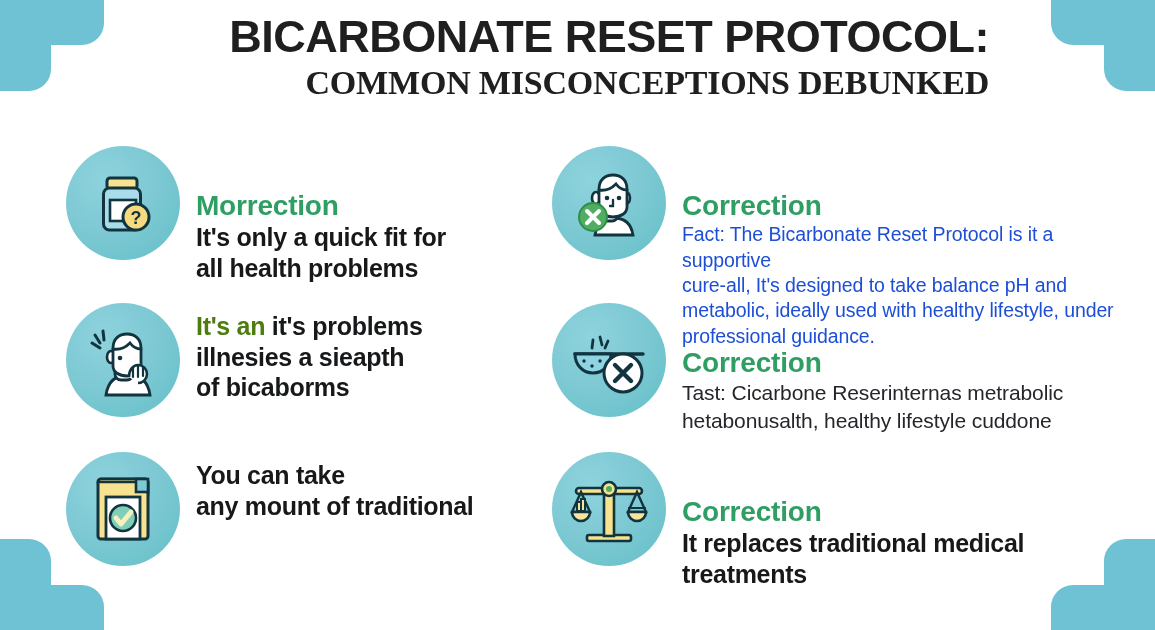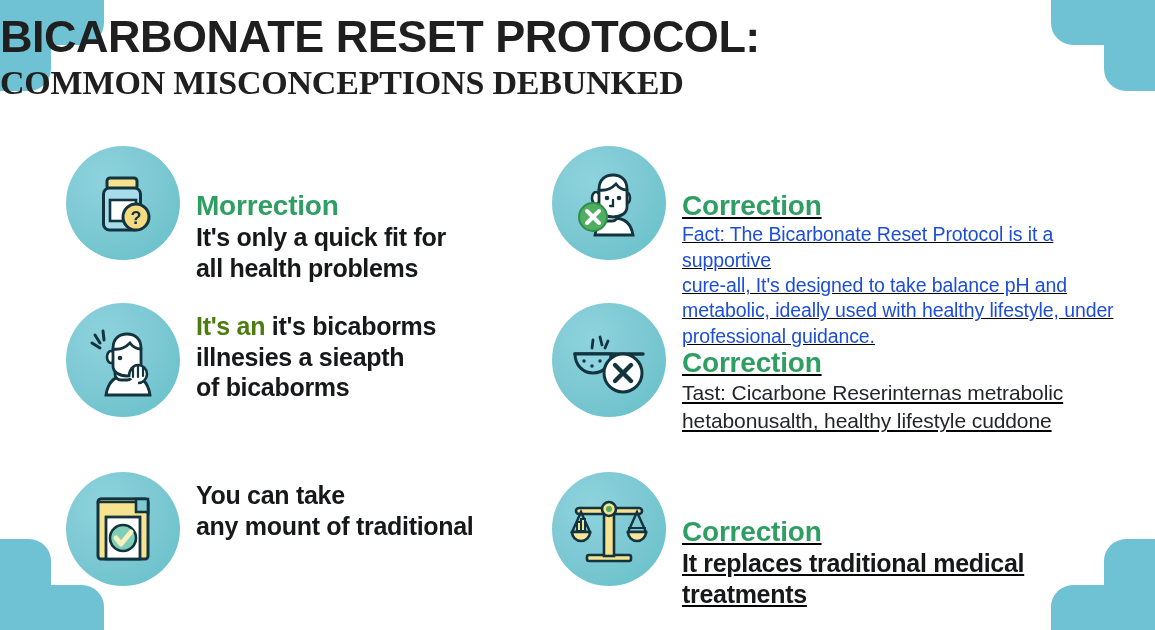--- a/index.html
+++ b/index.html
@@ -66,21 +66,21 @@
     bottom: 0; right: 0; width: 52px; height: 92px;
     border-top-left-radius: 22px;
   }
 
   
   .title-block {
     position: absolute;
     top: 14px;
     left: 0;
     width: 989px;
-    text-align: left;
+    text-align: right;
   }
   .title-main {
     font-size: 45px;
     font-weight: bold;
     color: #1f1f1f;
     letter-spacing: -0.5px;
     line-height: 1.02;
     white-space: nowrap;
   }
   .title-sub {
@@ -100,24 +100,24 @@
     left: 0;
     width: 1155px;
     height: 470px;
   }
   .item {
     position: absolute;
     display: flex;
     align-items: flex-start;
   }
   .col-left  { left: 66px;  width: 470px; }
-  .col-right { left: 552px; width: 590px; text-decoration: underline; }
+  .col-right { left: 552px; width: 590px; }
   .row-1 { top: 6px; }
   .row-2 { top: 163px; }
-  .row-3 { top: 332px; }
+  .row-3 { top: 312px; }
 
   .icon-badge {
     width: 114px;
     height: 114px;
     border-radius: 50%;
     flex: 0 0 114px;
     background: radial-gradient(circle at 34% 30%, #8ed3dd 0%, #7ec9d4 45%, #63bfc6 100%);
     display: flex;
     align-items: center;
     justify-content: center;
@@ -256,21 +256,21 @@
           <path d="M31 30c6 1 12-1 17-6 3 4 7 6 11 6" fill="none" stroke="#12343f" stroke-width="2.8" stroke-linecap="round"></path>
           <circle cx="38" cy="39" r="2.3" fill="#12343f"></circle>
           <path d="M47 58c0-7 4-12 9-12s9 4 9 9-4 9-9 9" fill="#ffffff" stroke="#12343f" stroke-width="2.6"></path>
           <path d="M51 48v10M56 46v12M61 48v9" stroke="#12343f" stroke-width="2.2" stroke-linecap="round"></path>
         </svg>
       </span>
     </div>
     <div class="item-text">
       <div class="combo-line">
         <span class="heading-inline">It's an</span>
-        <span>it's bicaborms</span>
+        <span>it's problems</span>
       </div>
       <div class="body-bold">illnesies a sieapth</div>
       <div class="body-bold">of bicaborms</div>
     </div>
   </div>
 
   <div class="item col-right row-2">
     <div class="icon-badge">
       <span>
         <svg width="84" height="74" viewBox="0 0 84 74">

